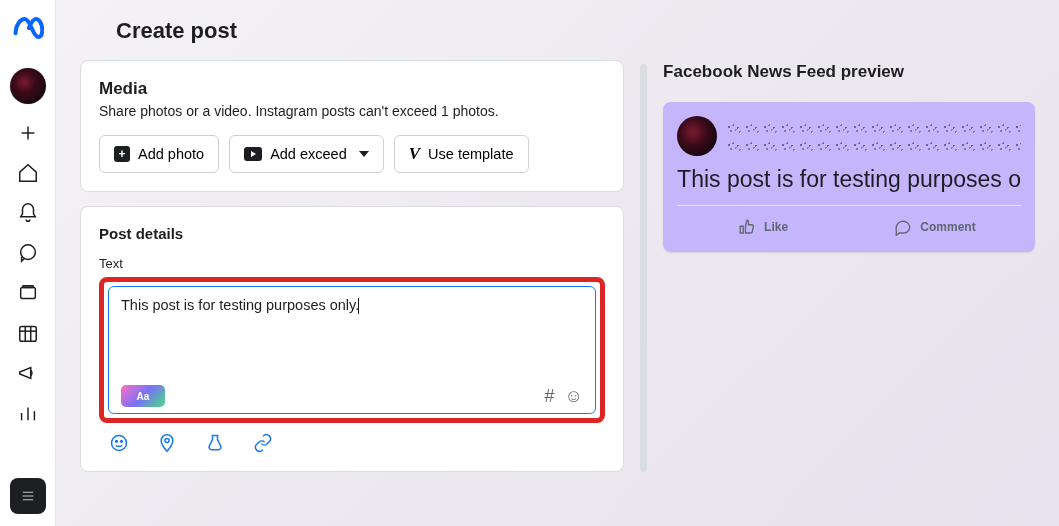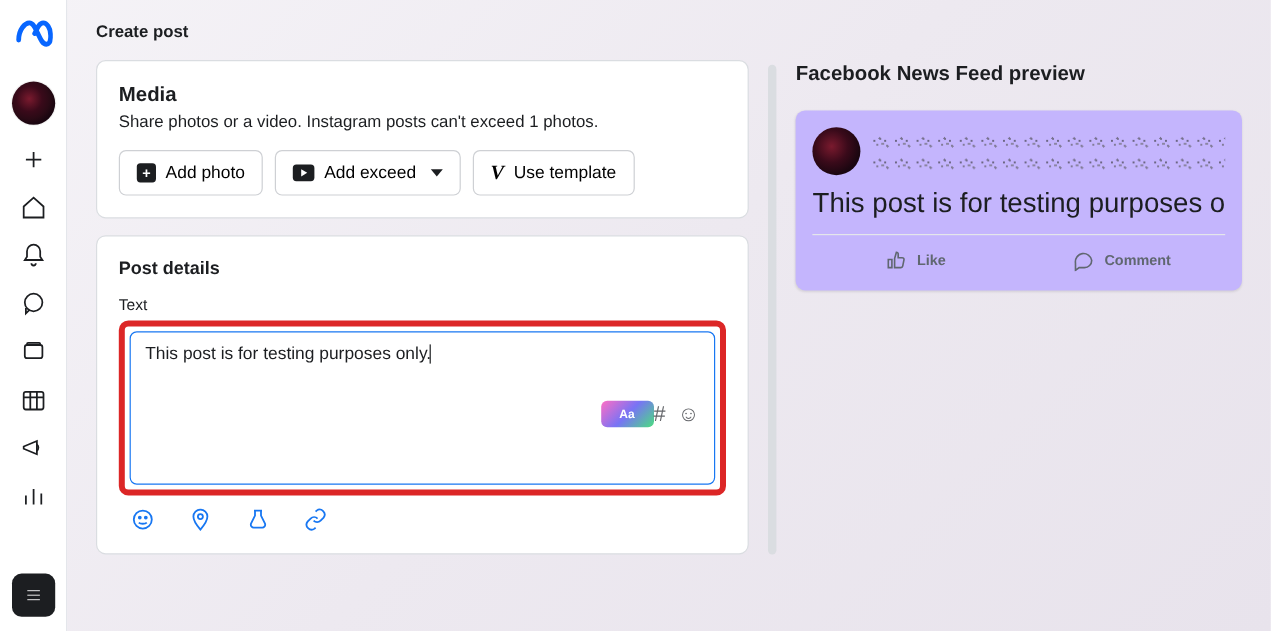--- a/index.html
+++ b/index.html
@@ -59,23 +59,24 @@
       cursor: pointer;
     }
     .nav-item-dark svg { stroke: #fff; }
     
     .main {
       flex: 1;
       padding: 18px 24px 0 24px;
       overflow: hidden;
     }
     .page-title {
-      font-size: 14px;
+      font-size: 22px;
       font-weight: 700;
       margin-bottom: 16px;
+      margin-left: 36px;
     }
     .content-row {
       display: flex;
       gap: 16px;
       align-items: flex-start;
     }
     .left-col {
       width: 608px;
       display: flex;
       flex-direction: column;
@@ -165,21 +166,21 @@
       border-radius: 8px;
       padding: 4px;
       margin-bottom: 10px;
     }
     .textarea-wrap {
       border: 1px solid #1877f2;
       border-radius: 6px;
       padding: 10px 12px 6px 12px;
       min-height: 128px;
       display: flex;
-      flex-direction: row;
+      flex-direction: column;
     }
     .text-content {
       font-size: 14.5px;
       color: #1c1e21;
       flex: 1;
     }
     .text-content .cursor {
       display: inline-block;
       width: 1px;
       height: 16px;

